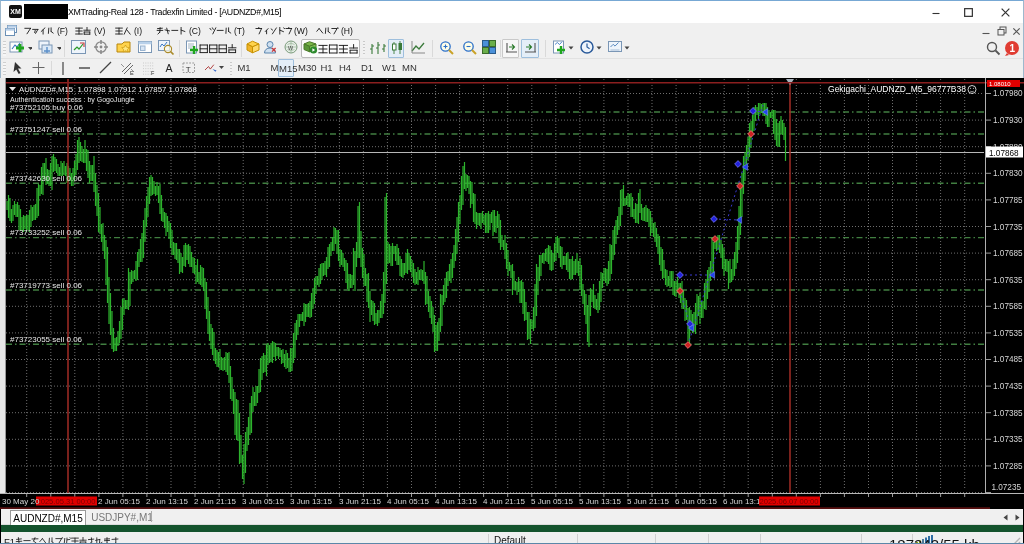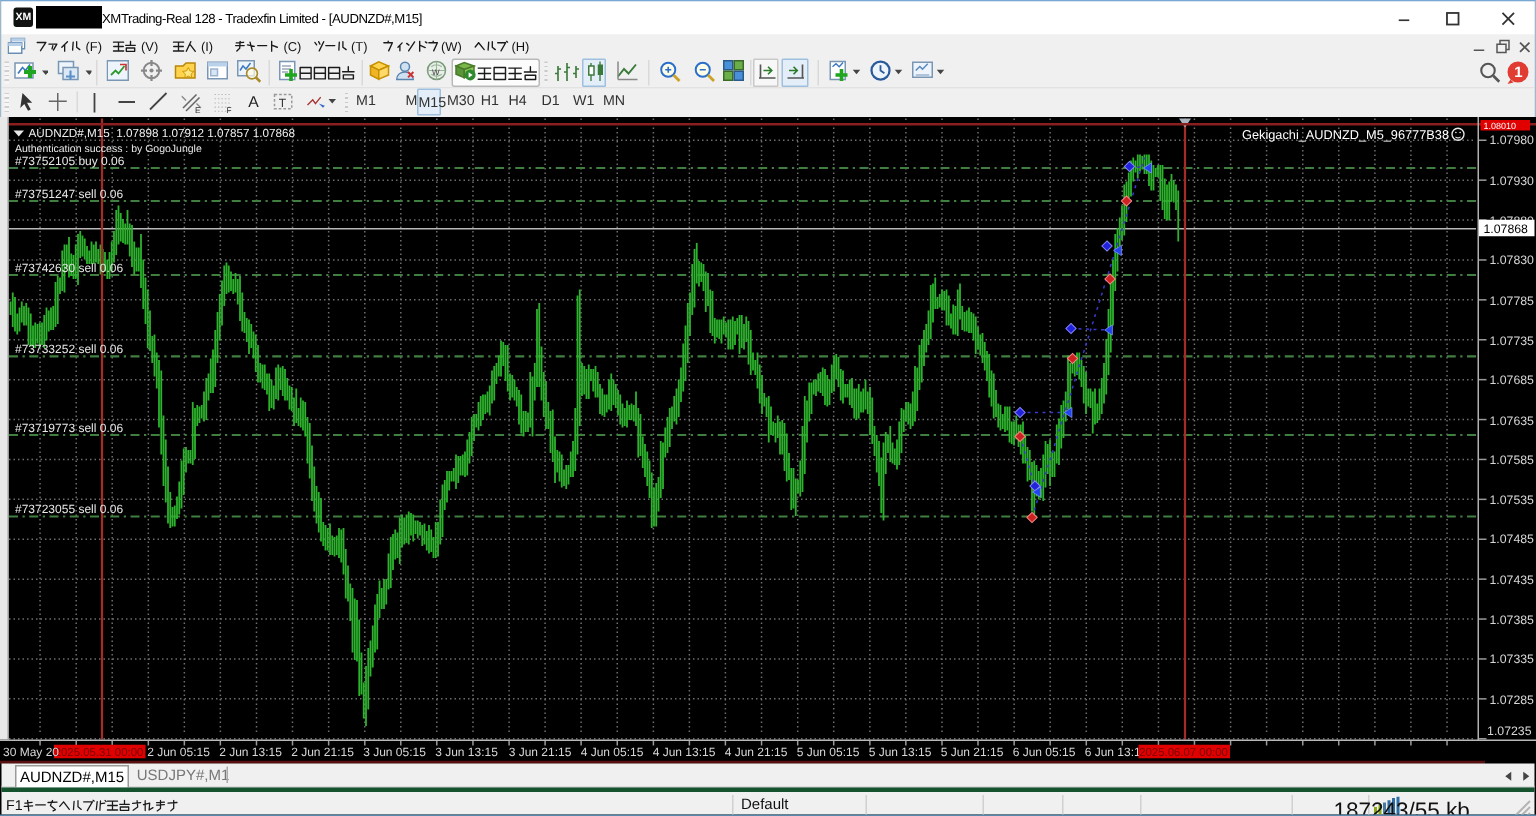--- a/index.html
+++ b/index.html
@@ -23,21 +23,21 @@
 .tt{font-size:8px;fill:#d6d6d6;font-family:"Liberation Sans",sans-serif}
 .ol{font-size:8px;fill:#e8e8e8;font-family:"Liberation Sans",sans-serif}
 .hd{font-size:7.8px;fill:#f0f0f0;font-family:"Liberation Sans",sans-serif}
 .hd2{font-size:7px;fill:#e8e8e8;font-family:"Liberation Sans",sans-serif}
 .ea{font-size:8.5px;fill:#fff;font-family:"Liberation Sans",sans-serif}
 .rd{font-size:7.6px;fill:#7a0000;font-family:"Liberation Sans",sans-serif}
 .lvl{stroke:#417f41;stroke-width:1.4;stroke-dasharray:6 3 1.5 3;fill:none}
 .tl{stroke:#3a3ad0;stroke-width:1;stroke-dasharray:2 3;fill:none}
 #tabs{position:absolute;left:1px;top:509px;right:1px;height:16px;background:#f0f0f0;border-bottom:1px solid #dcdcdc}
 .tab{position:absolute;top:1px;height:15px;font-size:10px;line-height:15px;text-align:center}
-#status{position:absolute;left:1px;top:525px;right:1px;height:18px;background:#f0f0f0;border-top:3px solid #14532d;font-size:10.5px;color:#111}
+#status{position:absolute;left:1px;top:525px;right:1px;height:18px;background:#f0f0f0;border-top:7px solid #14532d;font-size:10.5px;color:#111}
 .sdiv{position:absolute;top:2px;width:1px;height:14px;background:#d0d0d0}
 #botline{position:absolute;left:0;bottom:0;width:100%;height:1px;background:#5b87a8}
 </style></head>
 <body>
 <div id="win"></div>
 <div id="title">
     <div id="ticon">XM</div>
     <div id="redact"></div>
     <div id="ttext">XMTrading-Real 128 - Tradexfin Limited - [AUDNZD#,M15]</div>
     <svg style="position:absolute;left:929px;top:7px" width="12" height="10" viewBox="0 0 10 10">

